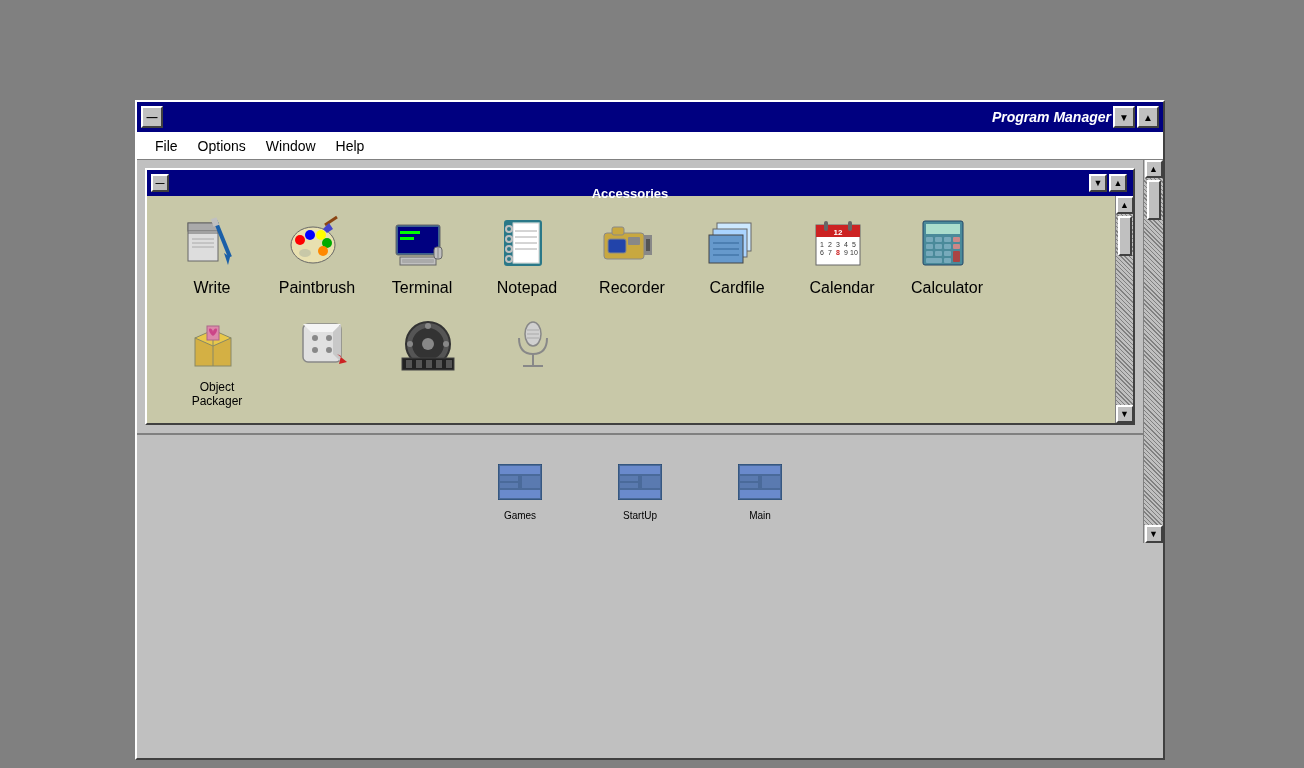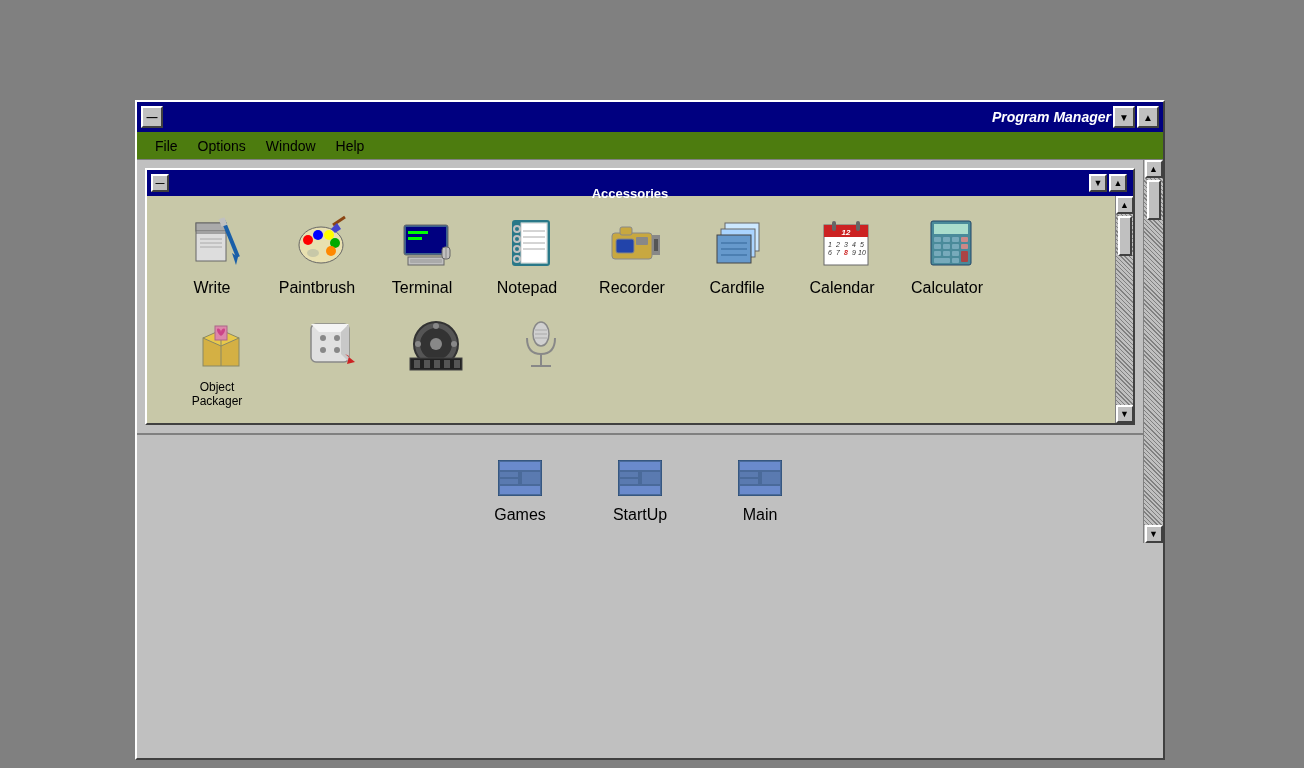--- a/index.html
+++ b/index.html
@@ -76,21 +76,21 @@
       color: black;
       cursor: pointer;
       margin-right: 2px;
     }
 
     
     .menu-bar {
       display: flex;
       align-items: center;
       height: 28px;
-      background: #4d7c0f;
+      background: #ffffff;
       border-bottom: 1px solid #808080;
       padding: 0 8px;
       font-size: 14px;
     }
 
     .menu-item {
       padding: 2px 10px;
       cursor: pointer;
       text-decoration: none;
       color: black;
@@ -150,24 +150,23 @@
       width: 100px;
       cursor: pointer;
       padding: 5px;
     }
 
     .icon-img {
       width: 64px;
       height: 64px;
       display: flex;
       align-items: center;
-      justify-content: flex-end;
+      justify-content: flex-start;
       font-size: 36px;
       margin-bottom: 4px;
-      font-style: italic;
     }
 
     .icon-label {
       font-size: 16px;
       color: black;
       text-align: center;
       font-family: 'Arial', sans-serif;
     }
 
     
@@ -241,21 +240,21 @@
       width: 48px;
       height: 48px;
       display: flex;
       align-items: center;
       justify-content: center;
       font-size: 28px;
       margin-bottom: 4px;
     }
 
     .taskbar-icon-label {
-      font-size: 16px;
+      font-size: 10px;
       color: black;
       text-align: center;
     }
 
     
     svg { display: block; }
 
     
     .acc-content {
       display: flex;

